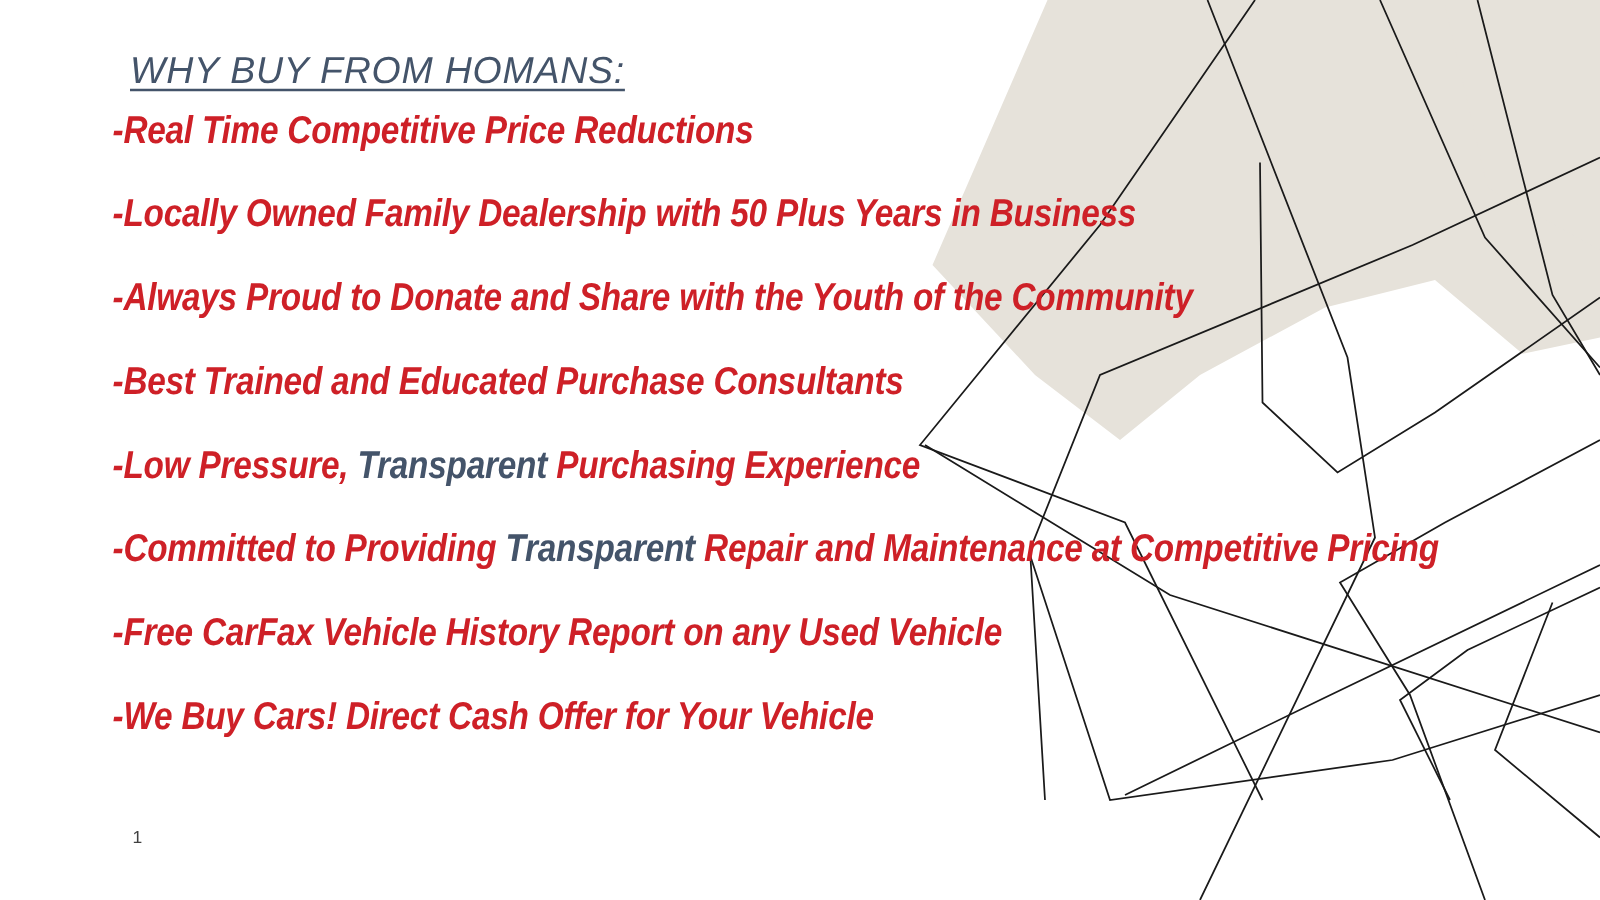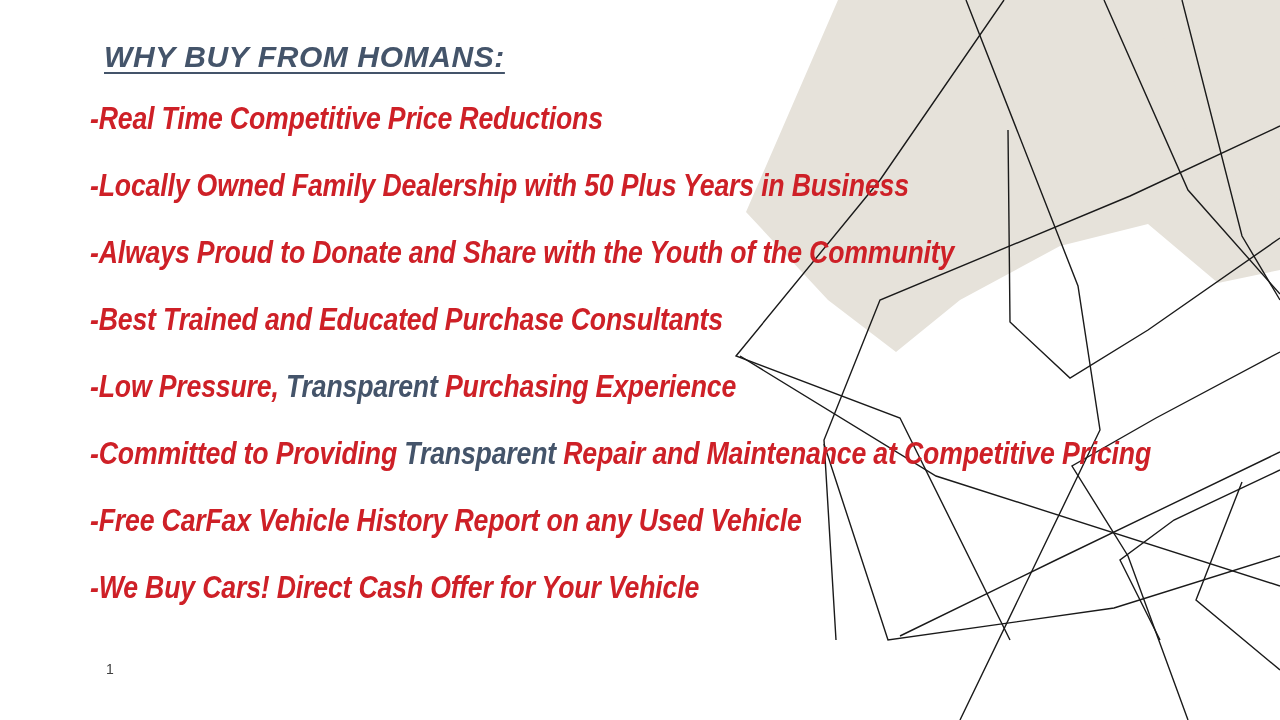--- a/index.html
+++ b/index.html
@@ -30,33 +30,33 @@
     left: 0;
     width: 1280px;
     height: 720px;
   }
   .slide-title {
     position: absolute;
     left: 104px;
     top: 40px;
     font-family: "Liberation Sans", sans-serif;
     font-size: 30px;
-    font-weight: bold;
+    font-weight: normal;
     font-style: italic;
     letter-spacing: 0.6px;
     color: #44546A;
     text-decoration: underline;
     text-underline-offset: 5px;
     text-decoration-thickness: 2px;
     white-space: nowrap;
   }
   .bullet-list {
     position: absolute;
     left: 90px;
-    top: 99px;
+    top: 84px;
     width: 1180px;
   }
   .bullet-line {
     height: 67px;
     line-height: 40px;
     white-space: nowrap;
     font-family: "Liberation Sans Narrow", "Liberation Sans", sans-serif;
     font-size: 31px;
     font-weight: bold;
     font-style: italic;

